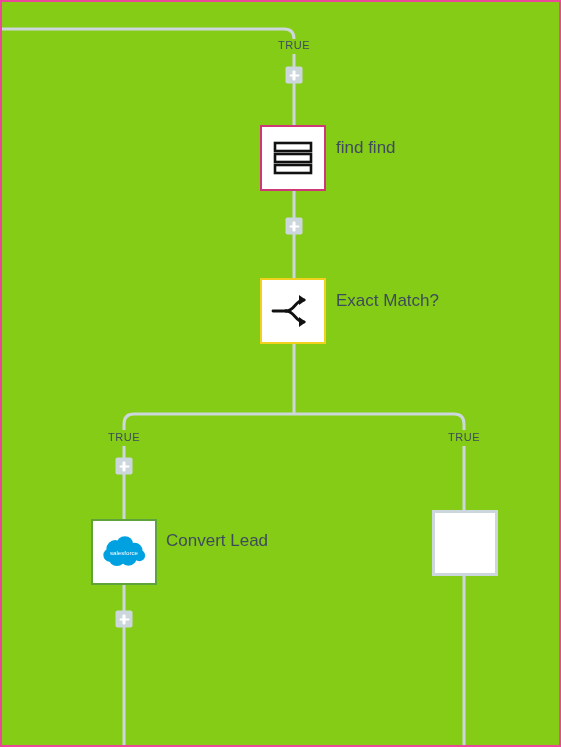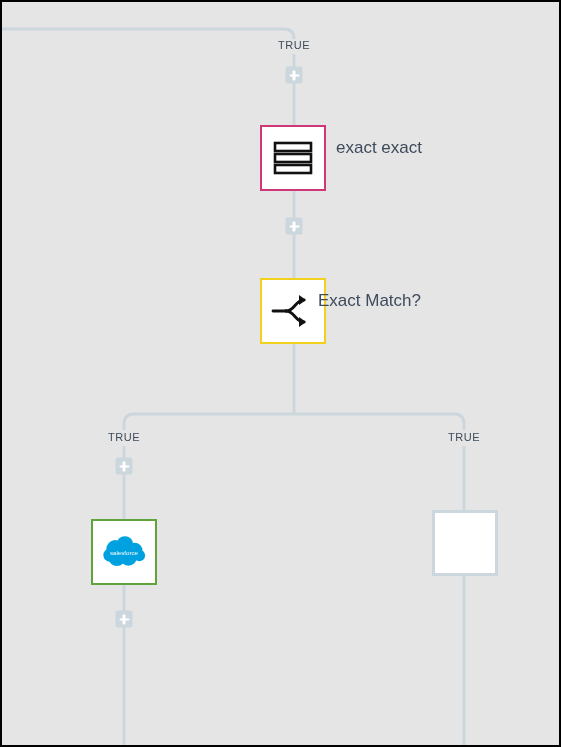--- a/index.html
+++ b/index.html
@@ -5,22 +5,22 @@
 <style>
   html, body {
     margin: 0;
     padding: 0;
     background: #ffffff;
   }
   #canvas-root {
     position: relative;
     width: 561px;
     height: 747px;
-    background: #e5e5e5;
-    border: 2px solid #000000;
+    background: #84cc16;
+    border: 2px solid #ec4899;
     box-sizing: border-box;
     overflow: hidden;
     font-family: "Liberation Sans", sans-serif;
   }
   #edge-layer {
     position: absolute;
     left: 0;
     top: 0;
     width: 561px;
     height: 747px;
@@ -146,46 +146,47 @@
     <span></span>
   </div>
 
   <div class="node pink" style="left:258px; top:123px;">
     <svg class="records-icon" width="42" height="36" viewBox="0 0 42 36">
       <rect x="3" y="3" width="36" height="8" fill="#ffffff" stroke="#111111" stroke-width="2.6"></rect>
       <rect x="3" y="14" width="36" height="8" fill="#ffffff" stroke="#111111" stroke-width="2.6"></rect>
       <rect x="3" y="25" width="36" height="8" fill="#ffffff" stroke="#111111" stroke-width="2.6"></rect>
     </svg>
   </div>
-  <div class="node-title" style="left:334px; top:146px;">exact exact</div>
+  <div class="node-title" style="left:334px; top:146px;">find find</div>
 
   <div class="node yellow" style="left:258px; top:276px;">
     <svg class="fork-icon" width="44" height="38" viewBox="0 0 44 38">
       <g fill="none" stroke="#111111" stroke-width="2.8" stroke-linecap="round" stroke-linejoin="round">
         <path d="M 2,19 L 15,19"></path>
         <path d="M 15,19 C 24,19 24,8 33,8"></path>
         <path d="M 15,19 C 24,19 24,30 33,30"></path>
       </g>
       <path d="M 28,3 L 35,8 L 28,13 Z" fill="#111111"></path>
       <path d="M 28,25 L 35,30 L 28,35 Z" fill="#111111"></path>
     </svg>
   </div>
-  <div class="node-title" style="left:316px; top:299px;text-align:center;">Exact Match?</div>
+  <div class="node-title" style="left:334px; top:299px;text-align:center;">Exact Match?</div>
 
   <div class="node green" style="left:89px; top:517px;">
     <svg class="sf-wrap" width="46" height="34" viewBox="0 0 100 74">
       <g fill="#00a1e0">
         <circle cx="30" cy="30" r="20"></circle>
         <circle cx="52" cy="20" r="19"></circle>
         <circle cx="74" cy="34" r="18"></circle>
         <circle cx="60" cy="48" r="20"></circle>
         <circle cx="34" cy="50" r="19"></circle>
         <circle cx="18" cy="44" r="15"></circle>
         <circle cx="85" cy="45" r="13"></circle>
         <rect x="18" y="28" width="68" height="24" rx="12"></rect>
       </g>
       <text x="50" y="43" text-anchor="middle" fill="#ffffff" font-family="Liberation Sans, sans-serif" font-size="14">salesforce</text>
     </svg>
   </div>
+  <div class="node-title" style="left:164px; top:539px;">Convert Lead</div>
 
   <div class="node gray" style="left:430px; top:508px;"></div>
 
 </div>
 
 </body></html>

